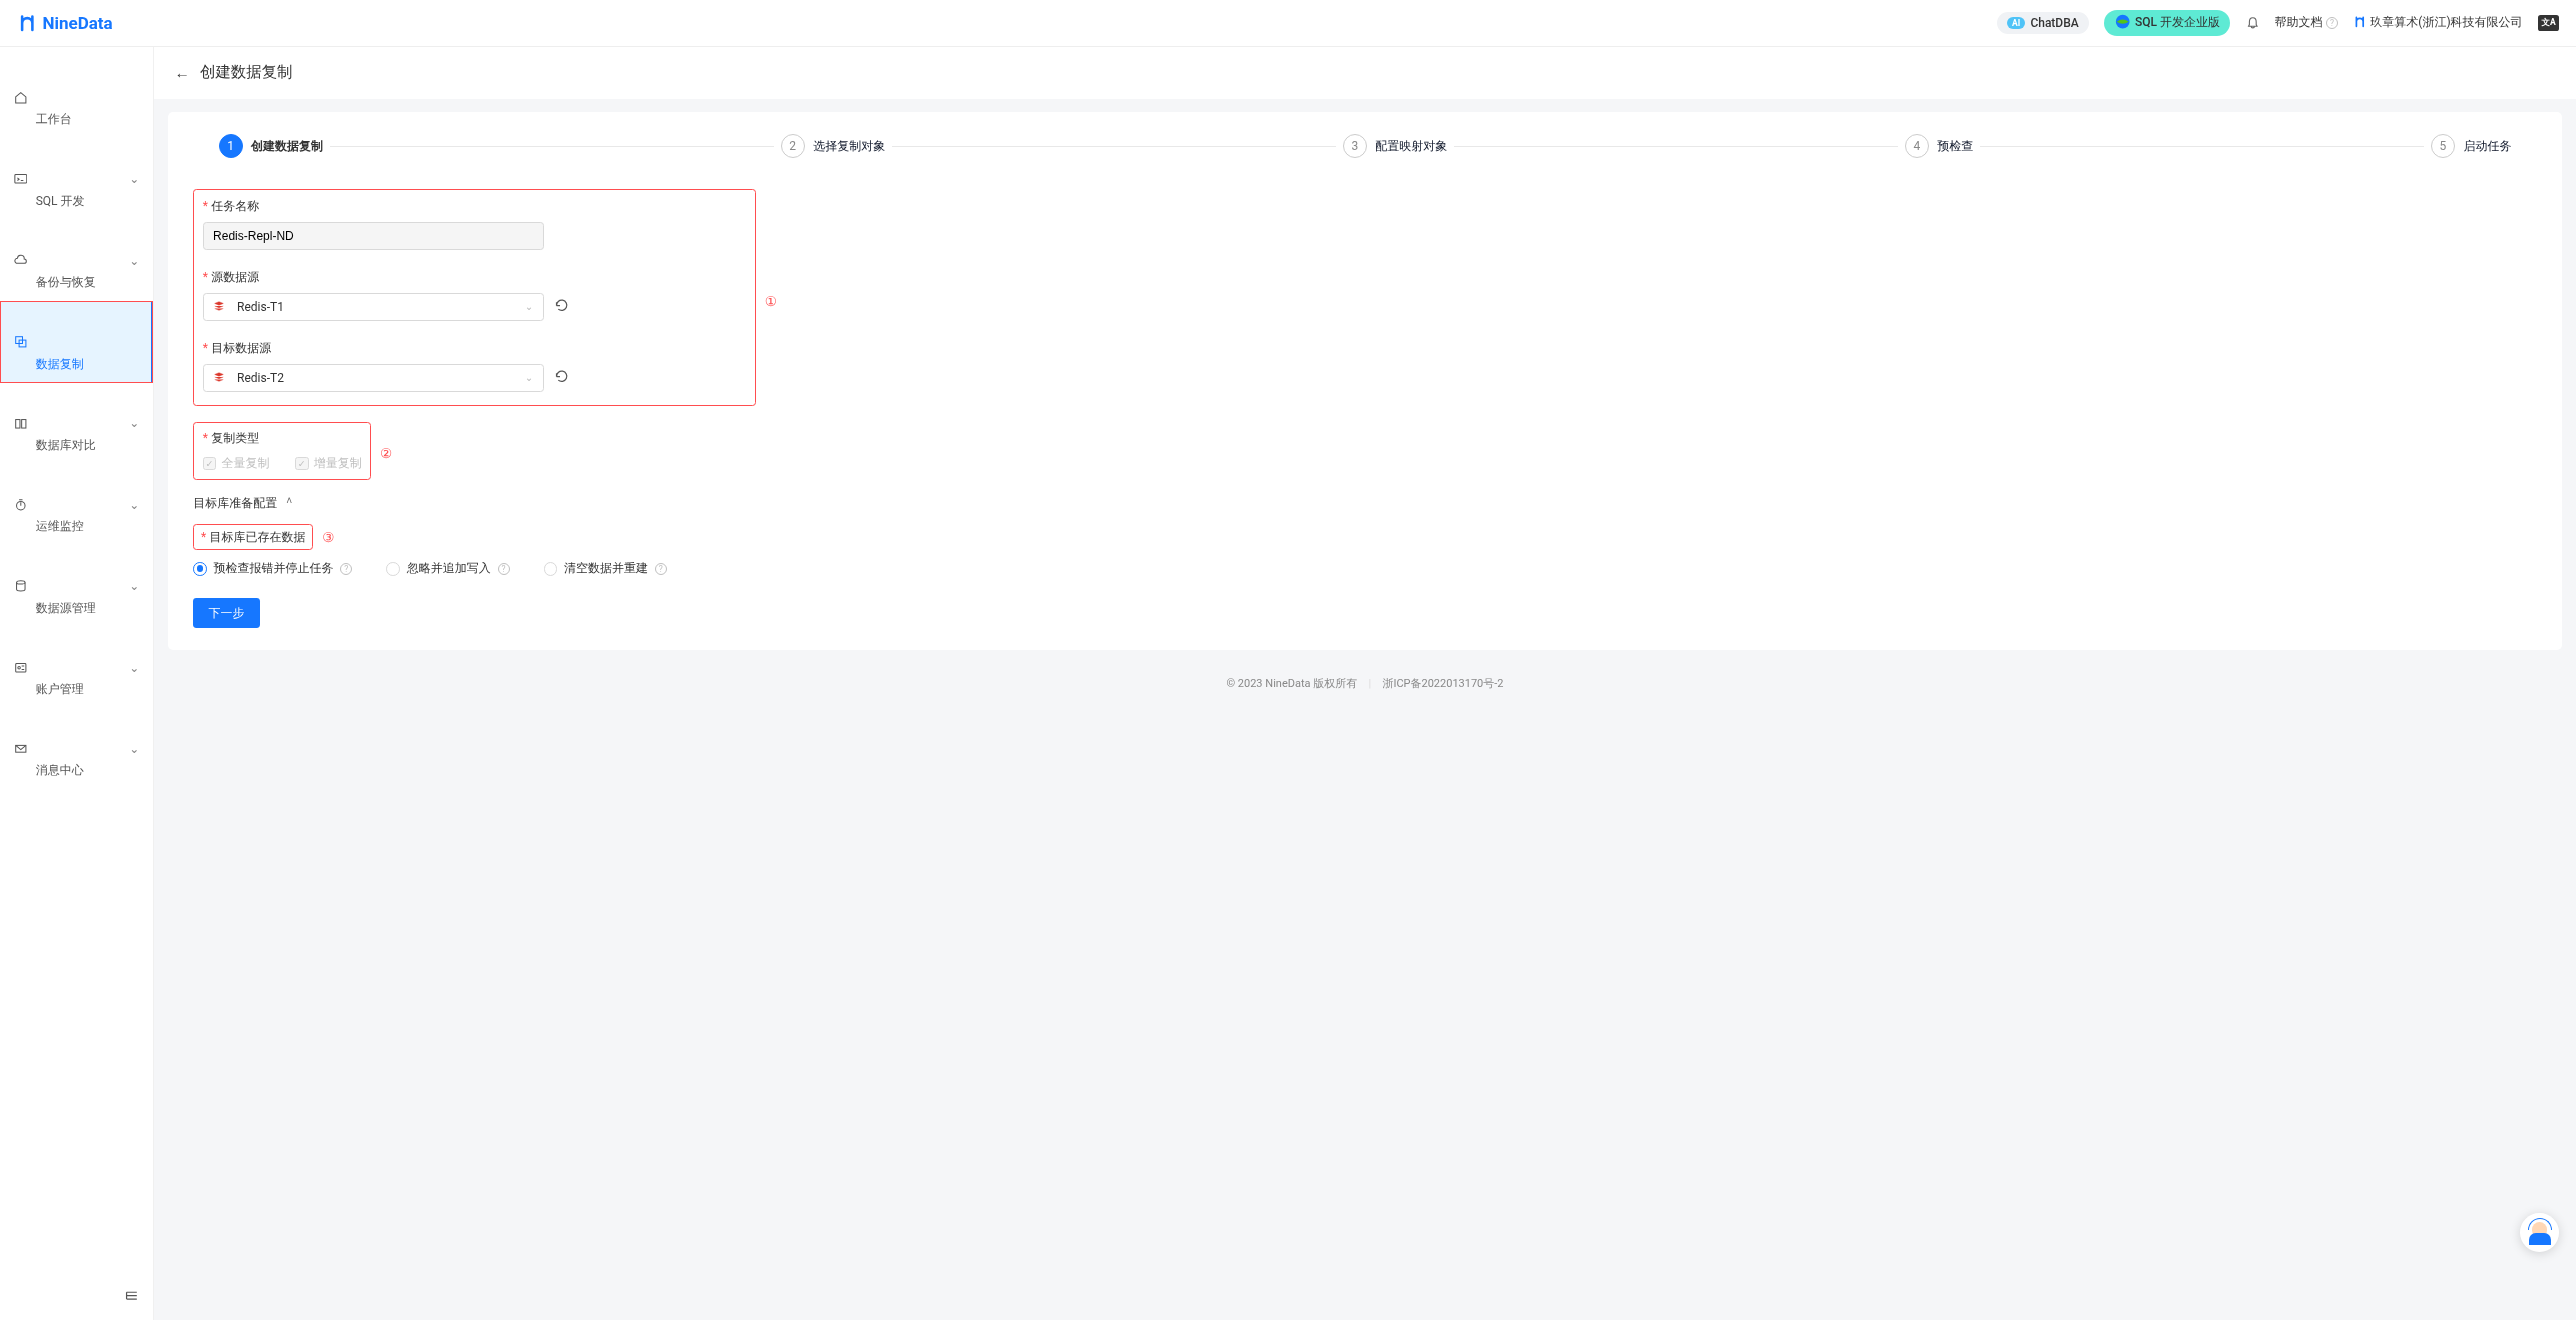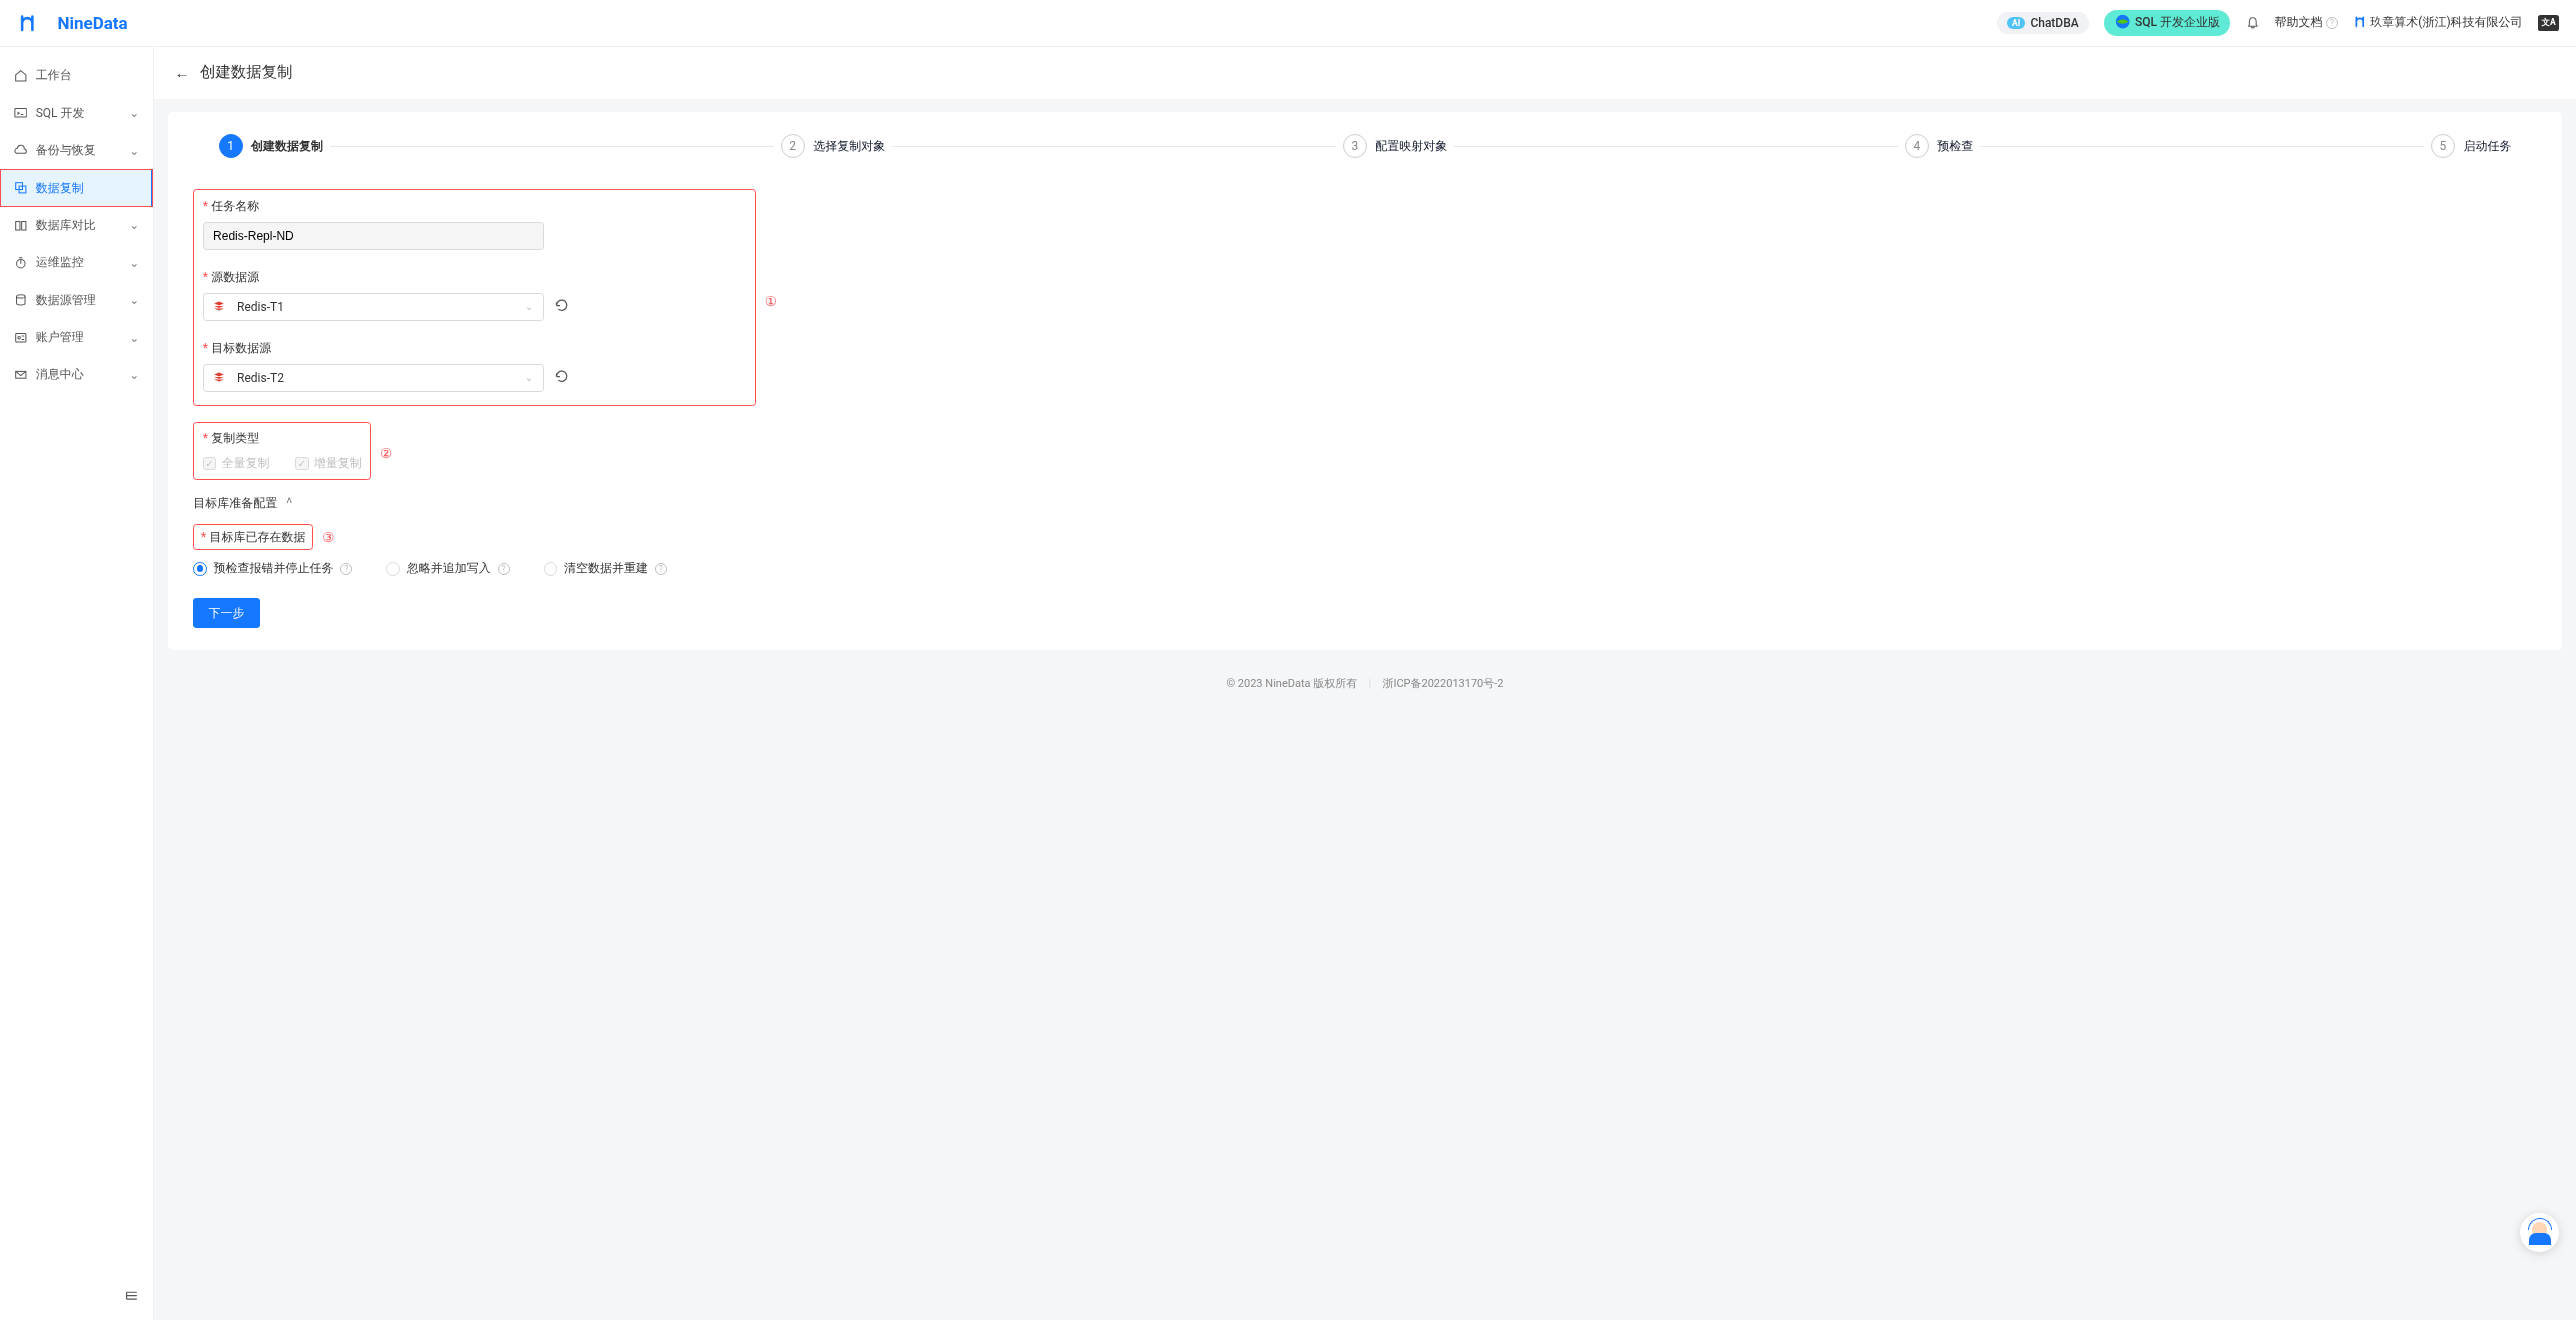--- a/index.html
+++ b/index.html
@@ -1,37 +1,37 @@
 <!DOCTYPE html>
 <html style="font-size:13.6px"><head>
   <meta charset="utf-8">
   <style>
     * { margin: 0; padding: 0; box-sizing: border-box; }
     body { font-family: -apple-system, BlinkMacSystemFont, "Segoe UI", Roboto, "Helvetica Neue", Arial, sans-serif; font-size: 12px; color: #333; background: #fff; }
     
     
     .header { display: flex; align-items: center; justify-content: space-between; padding: 0 17px; height: 47px; border-bottom: 0.9px solid #eee; }
-    .logo-wrap { display: flex; align-items: center; gap: 20px; font-weight: 700; font-size: 17px; color: #1677ff; }
+    .logo-wrap { display: flex; align-items: center; gap: 5px; font-weight: 700; font-size: 17px; color: #1677ff; }
     .logo-icon { display: inline-flex; }
     .header-right { display: flex; align-items: center; gap: 15.4px; }
     .pill { display: inline-flex; align-items: center; gap: 5.1px; padding: 4.3px 10.2px; border-radius: 13.6px; font-size: 12px; font-weight: 500; }
     .pill-gray { background: #f0f2f5; color: #333; }
     .pill-blue { background: #5eead4; color: #333; }
     .ai-badge { background: #4fc3f7; color: #fff; border-radius: 8.5px; padding: 0.9px 5.1px; font-size: 8.5px; font-weight: bold; }
     .header-item { display: inline-flex; align-items: center; gap: 3.4px; color: #333; font-size: 12px; }
     .bell-icon, .question-icon, .translate-icon { color: #666; }
     .nd-mini-logo { color: #1677ff; }
     .translate-box { width: 21px; height: 15.4px; background: #333; color: #fff; border-radius: 2.6px; display: inline-flex; align-items: center; justify-content: center; font-size: 8.5px; font-weight: bold; }
     
     
     .layout { display: flex; height: calc(100vh - 47px); }
     .sidebar { width: 154px; border-right: 0.9px solid #f0f0f0; background: #fff; display: flex; flex-direction: column; position: relative; }
     .sidebar-menu { flex: 1; padding: 10.2px 0; }
     .menu-item { display: flex; align-items: center; padding: 10.2px 13.6px; gap: 8.5px; color: #555; cursor: pointer; font-size: 12px; position: relative; }
-    .menu-item .label { flex: 1; }
+    .menu-item .label { flex: 1; margin-top: 44px; }
     .menu-item .chevron { color: #888; }
     .menu-item.active { background: #e6f4ff; color: #1677ff; }
     .menu-item.active.highlight-box { outline: 1.7px solid #ff4d4f; outline-offset: -1.7px; border-right: 2.6px solid #1677ff; }
     .menu-icon { width: 13.6px; height: 13.6px; display: inline-flex; align-items: center; justify-content: center; flex-shrink: 0; }
     .sidebar-toggle { position: absolute; bottom: 13.6px; right: 13.6px; color: #555; }
     
     
     .content { flex: 1; background: #f5f6f8; display: flex; flex-direction: column; overflow: auto; }
     .page-header { display: flex; align-items: center; gap: 10.2px; padding: 15.4px 20.5px; background: #fff; }
     .back-btn { font-size: 15.4px; color: #333; cursor: pointer; }

